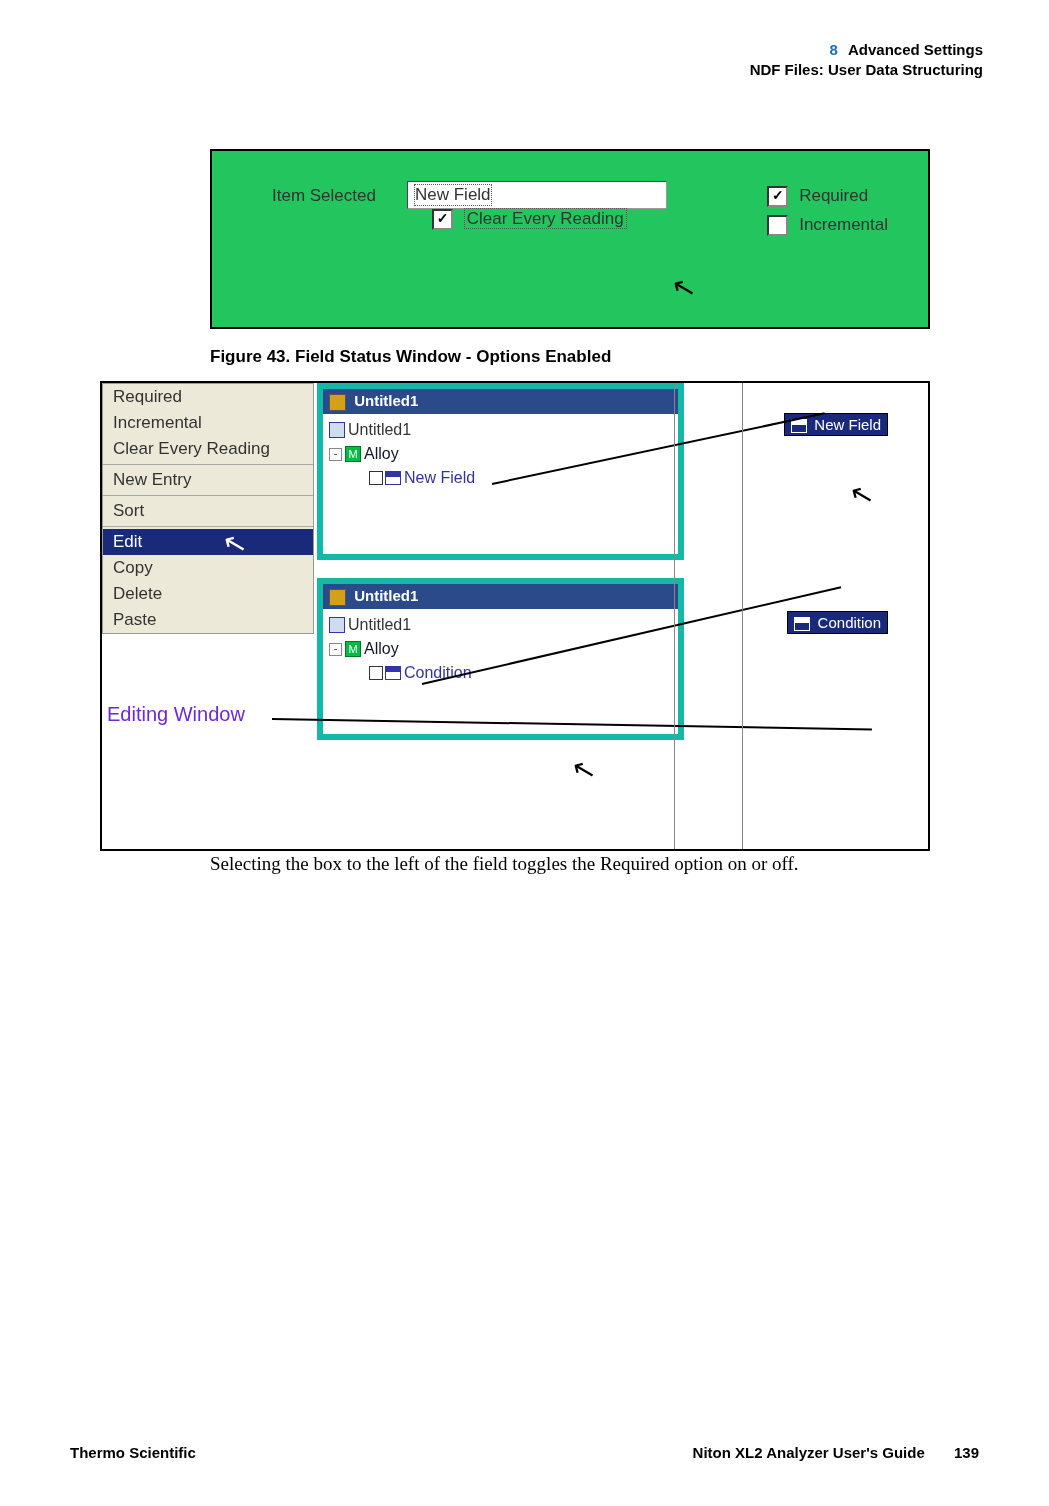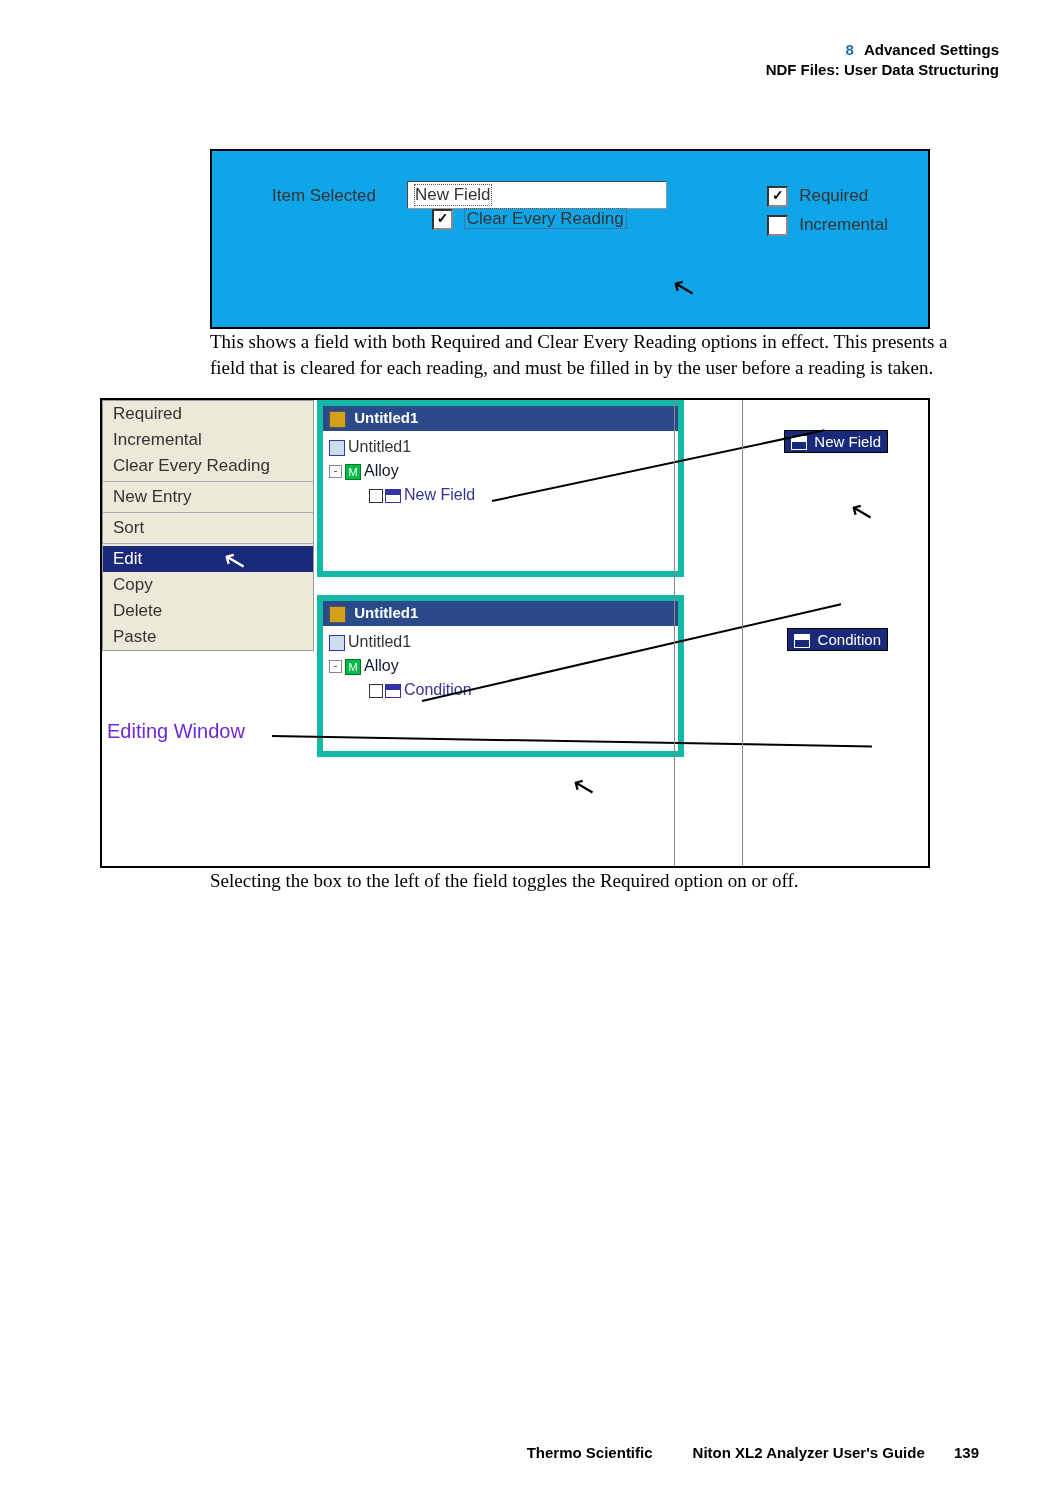--- a/index.html
+++ b/index.html
@@ -7,21 +7,21 @@
     padding: 0;
     background: #fff;
     font-family: Georgia, 'Times New Roman', serif;
     color: #000;
     width: 1049px;
     height: 1506px;
     position: relative;
     box-sizing: border-box;
   }
   .page {
-    padding: 40px 50px 40px 70px;
+    padding: 40px 66px 40px 70px;
     box-sizing: border-box;
     height: 100%;
     position: relative;
   }
   .header {
     text-align: right;
     font-family: Arial, Helvetica, sans-serif;
     font-size: 15px;
     line-height: 1.3;
     margin-bottom: 70px;
@@ -32,21 +32,21 @@
   }
   .header .chtitle {
     font-weight: bold;
     margin-left: 6px;
   }
   .header .sub {
     font-weight: bold;
   }
   .figure-box {
     border: 2px solid #000;
-    background: #0ea5e9;
+    background: #22c55e;
     font-family: Tahoma, Arial, sans-serif;
     color: #333;
     box-sizing: border-box;
   }
   
   .fig43 {
     margin-left: 140px;
     width: 720px;
     height: 180px;
     position: relative;
@@ -270,21 +270,21 @@
   }
   .footer {
     position: absolute;
     bottom: 45px;
     left: 70px;
     right: 70px;
     font-family: Arial, Helvetica, sans-serif;
     font-weight: bold;
     font-size: 15px;
     display: flex;
-    justify-content: flex-end;
+    justify-content: space-between;
     gap: 40px;
   }
   .footer .pn { margin-left: 25px; }
 </style>
 </head>
 <body>
 
 <div class="page">
 
   <div class="header">
@@ -310,22 +310,22 @@
         <span>Required</span>
       </div>
       <div>
         <span class="cb"></span>
         <span>Incremental</span>
       </div>
     </div>
     <div class="cursor"><span class="cursor-arrow">↖</span></div>
   </div>
 
-
-  <div class="body-text">This shows a field with both Required and Clear Every Reading options in effect. This presents a field that is cleared for each reading, and must be filled in by the user before a reading is taken.</div>
+  <div class="caption">Figure 43.   Field Status Window - Options Enabled</div>
+
 
   <div class="figure-box fig44">
 
     <div class="menu">
       <div class="mi">Required</div>
       <div class="mi">Incremental</div>
       <div class="mi">Clear Every Reading</div>
       <div class="sep"></div>
       <div class="mi">New Entry</div>
       <div class="sep"></div>

